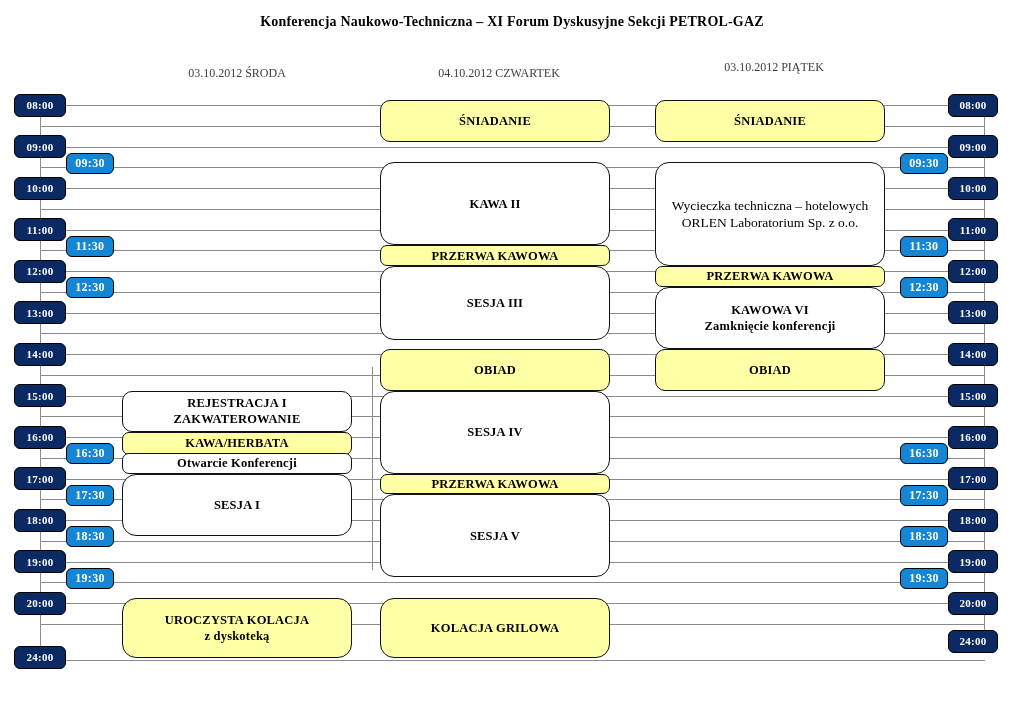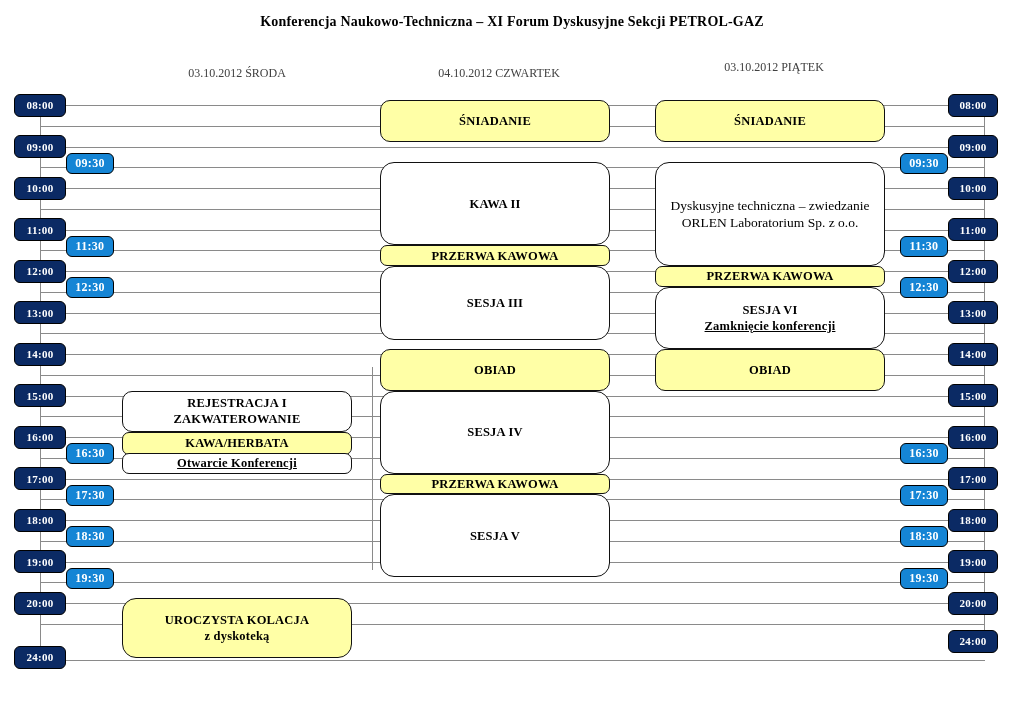--- a/index.html
+++ b/index.html
@@ -19,21 +19,21 @@
   .gridline{position:absolute;height:1px;background:var(--grid);}
   .vline{position:absolute;width:1px;background:var(--grid);}
   .event{
     position:absolute;display:flex;flex-direction:column;justify-content:center;
     align-items:center;text-align:center;background:#fff;border:1.4px solid #111;
     box-sizing:border-box;font-weight:bold;font-size:12.5px;line-height:1.3;
     color:#000;letter-spacing:.2px;padding:1px 6px;
   }
   .event.break{background:var(--break);}
   .event.plain{font-weight:normal;font-size:13.5px;letter-spacing:0;}
-  .event .u{text-decoration:underline;}
+  .event .u{}
   .badge{
     position:absolute;display:flex;align-items:center;justify-content:center;
     color:#fff;font-weight:bold;border:1px solid #000;box-sizing:border-box;
     border-radius:6px;letter-spacing:.3px;
   }
   .badge.hour{background:var(--navy);font-size:11px;}
   .badge.half{background:var(--azure);font-size:12px;}
 </style>
 </head>
 <body>
@@ -76,20 +76,23 @@
     <div class="event session" style="left: 122px; top: 390.5px; width: 230px; height: 41.5px; border-radius: 10px;">
       <div>REJESTRACJA I</div>
       <div>ZAKWATEROWANIE</div>
     </div>
     <div class="event break" style="left: 122px; top: 432px; width: 230px; height: 23px; border-radius: 7px;">
       <div>KAWA/HERBATA</div>
     </div>
     <div class="event session" style="left: 122px; top: 452.75px; width: 230px; height: 20.75px; border-radius: 7px;">
       <div class="u">Otwarcie Konferencji</div>
     </div>
+    <div class="event session" style="left: 122px; top: 473.5px; width: 230px; height: 62.25px; border-radius: 14px;">
+      <div>SESJA I</div>
+    </div>
     <div class="event break" style="left: 122px; top: 598px; width: 230px; height: 60px; border-radius: 14px;">
       <div>UROCZYSTA KOLACJA</div>
       <div>z dyskoteką</div>
     </div>
     <div class="event break" style="left: 380px; top: 100px; width: 230px; height: 41.5px; border-radius: 10px;">
       <div>ŚNIADANIE</div>
     </div>
     <div class="event session" style="left: 380px; top: 162.25px; width: 230px; height: 83px; border-radius: 14px;">
       <div>KAWA II</div>
     </div>
@@ -104,32 +107,35 @@
     </div>
     <div class="event session" style="left: 380px; top: 390.5px; width: 230px; height: 83px; border-radius: 14px;">
       <div>SESJA IV</div>
     </div>
     <div class="event break" style="left: 380px; top: 473.5px; width: 230px; height: 20.75px; border-radius: 7px;">
       <div>PRZERWA KAWOWA</div>
     </div>
     <div class="event session" style="left: 380px; top: 494.25px; width: 230px; height: 83px; border-radius: 14px;">
       <div>SESJA V</div>
     </div>
+    <div class="event break" style="left: 380px; top: 598px; width: 230px; height: 60px; border-radius: 14px;">
+      <div>KOLACJA GRILOWA</div>
+    </div>
     <div class="event break" style="left: 655px; top: 100px; width: 230px; height: 41.5px; border-radius: 10px;">
       <div>ŚNIADANIE</div>
     </div>
     <div class="event session plain" style="left: 655px; top: 162.25px; width: 230px; height: 103.75px; border-radius: 14px;">
-      <div>Dyskusyjne techniczna – zwiedzanie</div>
+      <div>Wycieczka techniczna – hotelowych</div>
       <div>ORLEN Laboratorium Sp. z o.o.</div>
     </div>
     <div class="event break" style="left: 655px; top: 266px; width: 230px; height: 20.75px; border-radius: 7px;">
       <div>PRZERWA KAWOWA</div>
     </div>
     <div class="event session" style="left: 655px; top: 286.75px; width: 230px; height: 62.25px; border-radius: 14px;">
-      <div>SESJA VI</div>
+      <div>KAWOWA VI</div>
       <div class="u">Zamknięcie konferencji</div>
     </div>
     <div class="event break" style="left: 655px; top: 349px; width: 230px; height: 41.5px; border-radius: 10px;">
       <div>OBIAD</div>
     </div>
     <div class="badge hour" style="left: 14px; top: 93.5px; width: 52px; height: 23px;">08:00</div>
     <div class="badge hour" style="left: 948px; top: 93.5px; width: 50px; height: 23px;">08:00</div>
     <div class="badge hour" style="left: 14px; top: 135px; width: 52px; height: 23px;">09:00</div>
     <div class="badge hour" style="left: 948px; top: 135px; width: 50px; height: 23px;">09:00</div>
     <div class="badge hour" style="left: 14px; top: 176.5px; width: 52px; height: 23px;">10:00</div>

